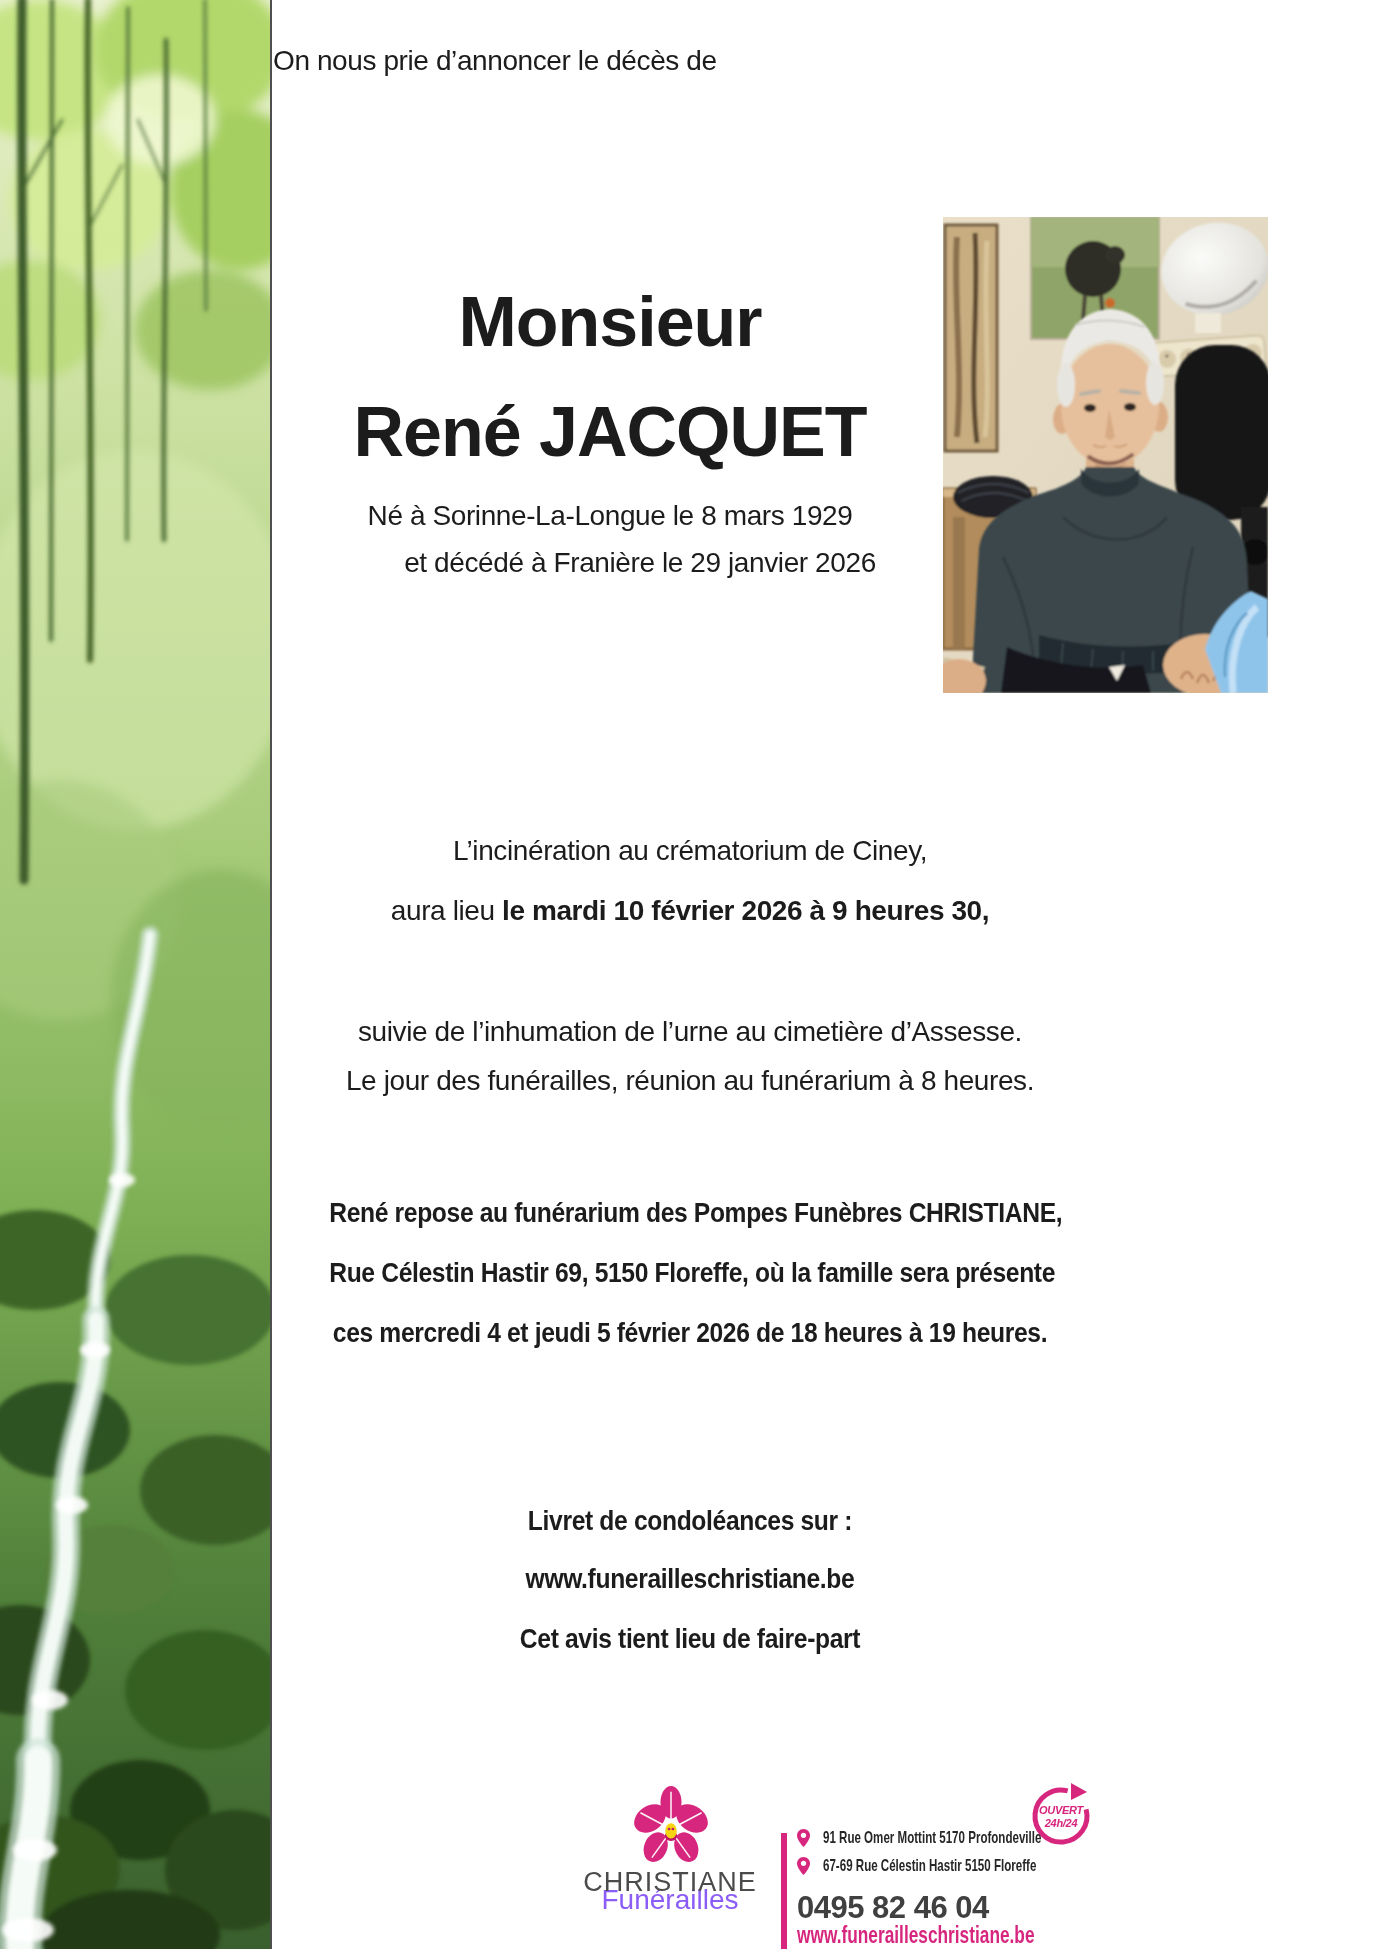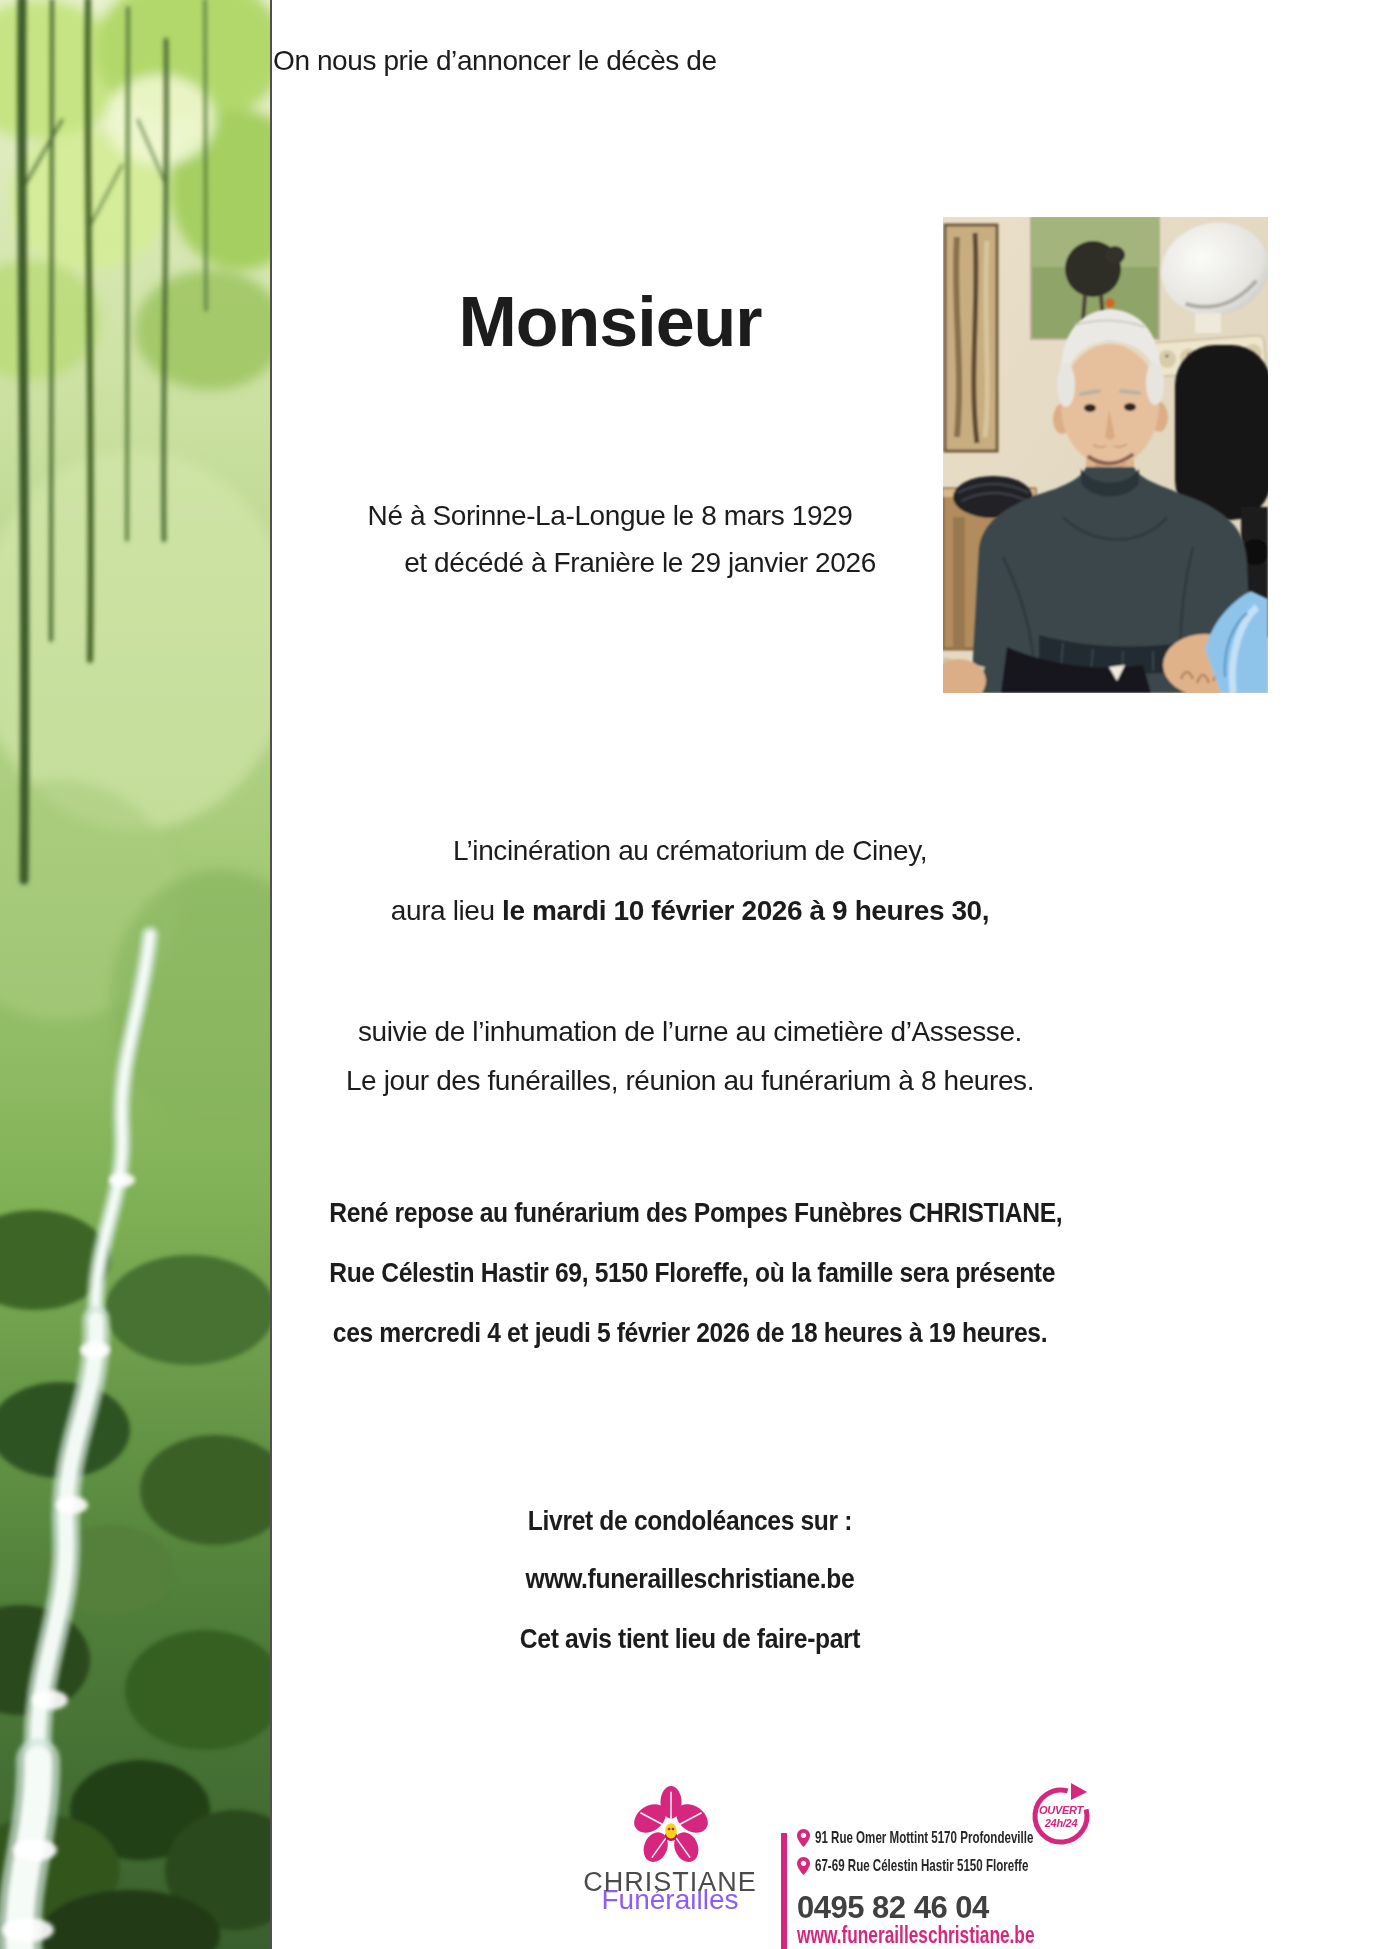--- a/index.html
+++ b/index.html
@@ -23,21 +23,21 @@
   .cer1{top:835px;} .cer2{top:895px;} .cer3{top:977px;margin-top:39px;}
   .meeting{top:1065px;}
   .rep1{top:1197px;} .rep2{top:1257px;} .rep3{top:1317px;}
   .cond1{top:1505px;} .cond2{top:1563px;} .cond3{top:1623px;}
   .sidebar{left:0;top:0;width:270px;height:1949px;border-right:2px solid #4f4f4f;}
   .portrait{left:943px;top:217px;width:325px;height:476px;}
   .orchid{left:628px;top:1786px;}
   .brand-top{left:580px;width:180px;top:1884px;font-size:28px;color:#8b5cf6;}
   .brand-bottom{left:580px;width:180px;top:1867px;font-size:27px;color:#4b4b4b;letter-spacing:1px;font-weight:400;}
   .footer-bar{left:781px;top:1833px;width:6px;height:116px;background:#d7267d;}
-  .addr-row{left:797px;display:flex;align-items:flex-start;gap:5px;}
+  .addr-row{left:797px;display:flex;align-items:flex-start;gap:13px;}
   .addr1{top:1829px;} .addr2{top:1857px;}
   .addr-text{font-size:17px;font-weight:700;color:#262626;transform:scaleX(0.68);transform-origin:0 0;letter-spacing:0;white-space:nowrap;line-height:1.1;}
   .phone{left:797px;top:1891px;font-size:31px;font-weight:700;color:#404040;letter-spacing:-0.5px;}
   .site{left:797px;top:1922px;font-size:24px;font-weight:700;color:#d7267d;transform:scaleX(0.72);transform-origin:0 0;white-space:nowrap;}
   .badge{left:1026px;top:1780px;}
   .badge text{font-style:italic;font-weight:700;fill:#d7267d;font-size:11px;letter-spacing:-0.3px;}
 </style>
 </head>
 <body>
 
@@ -115,20 +115,21 @@
       <ellipse cx="72" cy="1505" rx="16" ry="9"></ellipse>
       <ellipse cx="50" cy="1700" rx="18" ry="10"></ellipse>
       <ellipse cx="35" cy="1850" rx="22" ry="11"></ellipse>
       <ellipse cx="28" cy="1930" rx="26" ry="12"></ellipse>
     </g>
   </svg>
 
   <div class="abs line intro-text">On nous prie d’annoncer le décès de</div>
 
   <div class="abs line centered title-col salutation">Monsieur</div>
+  <div class="abs line centered title-col deceased-name">René JACQUET</div>
   <div class="abs line centered body-text title-col birth-line">Né à Sorinne-La-Longue le 8 mars 1929</div>
   <div class="abs line centered body-text title-col death-line">et décédé à Franière le 29 janvier 2026</div>
 
   <svg class="abs portrait" viewBox="0 0 325 476" preserveAspectRatio="none" aria-hidden="true">
     <defs>
       <linearGradient id="wall" x1="0" y1="0" x2="1" y2="1">
         <stop offset="0" stop-color="#eae0ca"></stop>
           <stop offset="1" stop-color="#ddd2ba"></stop>
       </linearGradient>
       <radialGradient id="lamp" cx="0.4" cy="0.35" r="0.8">

